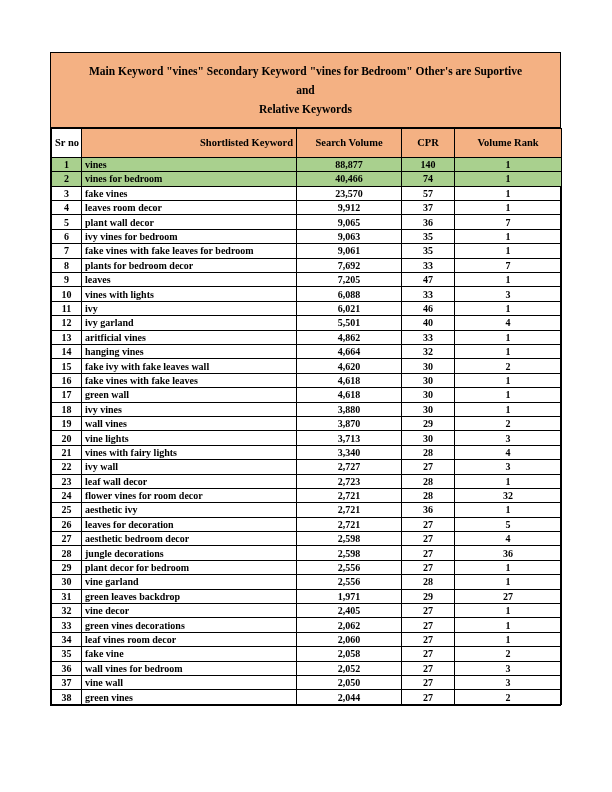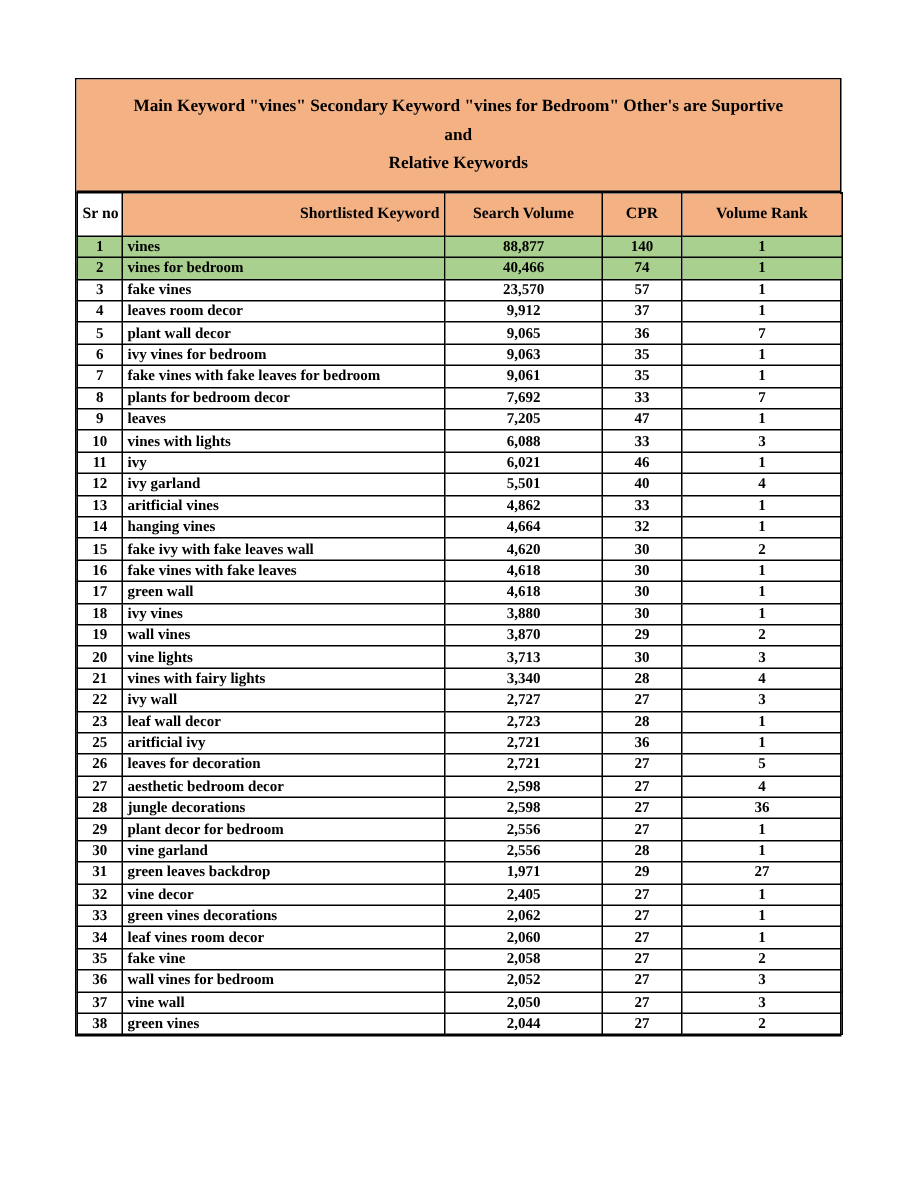--- a/index.html
+++ b/index.html
@@ -245,22 +245,29 @@
             <td class="center">3</td>
           </tr>
           <tr>
             <td class="center">23</td>
             <td class="left">leaf wall decor</td>
             <td class="center">2,723</td>
             <td class="center">28</td>
             <td class="center">1</td>
           </tr>
           <tr>
+            <td class="center">24</td>
+            <td class="left">flower vines for room decor</td>
+            <td class="center">2,721</td>
+            <td class="center">28</td>
+            <td class="center">32</td>
+          </tr>
+          <tr>
             <td class="center">25</td>
-            <td class="left">aritficial ivy</td>
+            <td class="left">aesthetic ivy</td>
             <td class="center">2,721</td>
             <td class="center">36</td>
             <td class="center">1</td>
           </tr>
           <tr>
             <td class="center">26</td>
             <td class="left">leaves for decoration</td>
             <td class="center">2,721</td>
             <td class="center">27</td>
             <td class="center">5</td>

